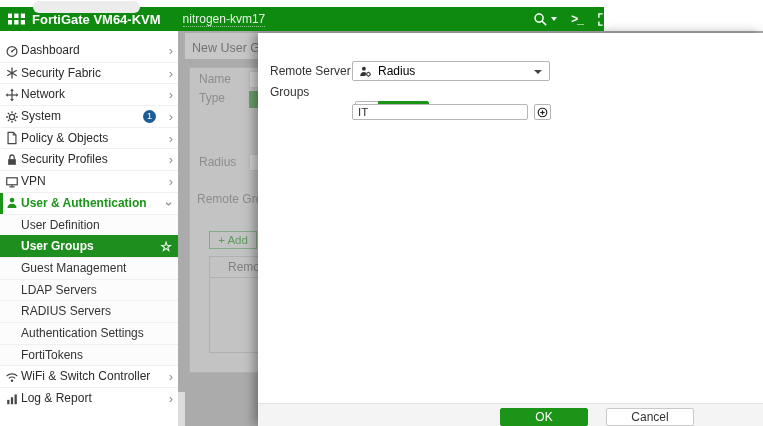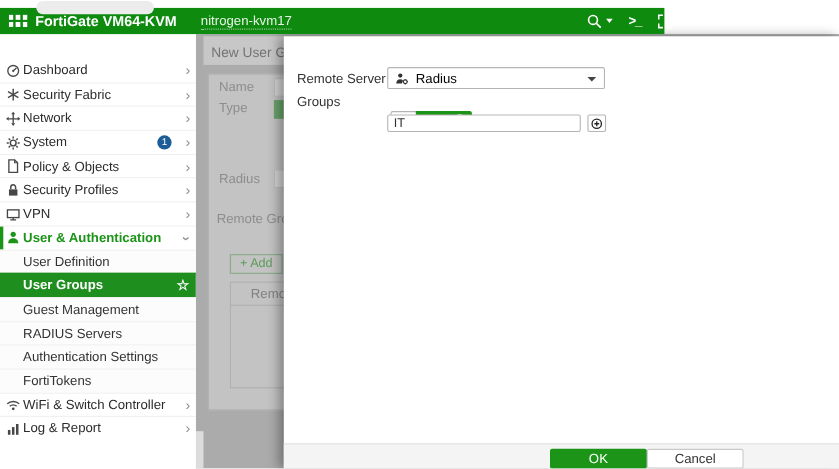--- a/index.html
+++ b/index.html
@@ -17,21 +17,21 @@
   .product { color:#fff; font-size:13px; font-weight:bold; margin-left:7px; white-space:nowrap; }
   .hostname { color:rgba(255,255,255,.9); font-size:12px; margin-left:22px; border-bottom:1px dotted rgba(255,255,255,.55); white-space:nowrap; }
   .header-right { position:absolute; right:0; top:0; height:24px; display:flex; align-items:center; }
   .hicon { color:#fff; display:inline-flex; align-items:center; margin-right:14px; cursor:pointer; }
   .hicon svg { display:block; }
   .caret-mini { width:0; height:0; border-left:3.5px solid transparent; border-right:3.5px solid transparent; border-top:4px solid #fff; margin-left:3px; }
   .term-txt { font-size:12px; font-weight:bold; letter-spacing:-1px; color:#fff; }
   .hicon.fullscreen { margin-right:-8px; }
 
   
-  .sidebar { position:absolute; left:0; top:31px; width:178px; height:395px; background:#fff; z-index:20; padding-top:22px; }
+  .sidebar { position:absolute; left:0; top:31px; width:178px; height:395px; background:#fff; z-index:20; padding-top:9px; }
   .sb-item { position:relative; height:21.7px; line-height:21.7px; font-size:12px; color:#2b2b2b; padding-left:21px; cursor:pointer; border-top:1px solid #f0f0f0; white-space:nowrap; }
   .sb-item:first-child { border-top:none; }
   .sb-item.sub { background:#fcfcfc; color:#333; }
   .sb-ic { position:absolute; left:5px; top:3.5px; width:14px; height:14px; color:#474747; }
   .sb-ic svg { width:14px; height:14px; display:block; }
   .chev { position:absolute; right:5px; top:0; color:#8f8f8f; font-size:13px; }
   .chev.down { right:7px; display:inline-block; transform:rotate(90deg); transform-origin:center; }
   .badge { position:absolute; right:22px; top:4px; width:13px; height:13px; border-radius:50%; background:var(--badge-blue); color:#fff; font-size:9px; line-height:13px; text-align:center; }
   .star { position:absolute; right:6px; top:0; color:#fff; font-size:13px; }
   .sb-item.active { color:var(--accent-green); font-weight:bold; }
@@ -64,21 +64,21 @@
   .sel-caret { position:absolute; right:7px; top:8px; width:0; height:0; border-left:4px solid transparent; border-right:4px solid transparent; border-top:4.5px solid #444; }
   .seg { position:absolute; top:68px; height:16px; font-size:11.5px; line-height:14px; text-align:center; cursor:pointer;padding-left:35px; }
   .seg.any { left:97px; width:23px; background:#fff; border:1px solid #b5b5b5; border-radius:2px 0 0 2px; color:#333; }
   .seg.specify { left:120px; width:51px; background:var(--accent-green); border:1px solid var(--accent-green); border-radius:0 2px 2px 0; color:#fff; }
   .m-input { position:absolute; left:94px; top:71px; width:176px; height:16px; border:1px solid #b5b5b5; border-radius:2px; font-size:11.5px; color:#333; padding-left:5px; font-family:"Liberation Sans", sans-serif; }
   .m-plus { position:absolute; left:276px; top:71px; width:17px; height:16px; border:1px solid #b5b5b5; border-radius:2px; background:#fff; display:flex; align-items:center; justify-content:center; cursor:pointer; }
   .m-plus svg { width:11px; height:11px; display:block; color:#222; }
   .modal-footer { position:absolute; left:0; bottom:0; width:100%; height:23px; background:#f4f4f4; border-top:1px solid #e2e2e2; }
   .btn { position:absolute; top:4px; width:88px; height:18px; font-size:12px; line-height:16px; text-align:center; border-radius:2px; cursor:pointer; font-family:"Liberation Sans", sans-serif; }
   .btn.ok { left:242px; background:var(--accent-green); border:1px solid var(--accent-green); color:#fff; }
-  .btn.cancel { left:330px; background:#fff; border:1px solid #c9c9c9; color:#333; }
+  .btn.cancel { left:348px; background:#fff; border:1px solid #c9c9c9; color:#333; }
 </style>
 </head>
 <body>
 
 <div class="app">
 
   <div class="topstrip">
     <div class="tab-shape"></div>
   </div>
 
@@ -192,20 +192,21 @@
         </span><span>VPN</span><span class="chev">›</span></div>
       <div class="sb-item active"><span class="sb-ic">
           <svg viewBox="0 0 16 16">
             <circle cx="8" cy="4.6" r="2.7" fill="currentColor"></circle>
             <path d="M2.8,13.8 c0-3.4 2.3-5 5.2-5 s5.2,1.6 5.2,5 z" fill="currentColor"></path>
           </svg>
         </span><span>User &amp; Authentication</span><span class="chev down">›</span></div>
       <div class="sb-item sub"><span>User Definition</span></div>
       <div class="sb-item sub selected"><span>User Groups</span><span class="star">☆</span></div>
       <div class="sb-item sub"><span>Guest Management</span></div>
+      <div class="sb-item sub"><span>LDAP Servers</span></div>
       <div class="sb-item sub"><span>RADIUS Servers</span></div>
       <div class="sb-item sub"><span>Authentication Settings</span></div>
       <div class="sb-item sub"><span>FortiTokens</span></div>
       <div class="sb-item"><span class="sb-ic">
           <svg viewBox="0 0 16 16">
             <g fill="none" stroke="currentColor" stroke-width="1.4">
               <path d="M1.8,7 a9,9 0 0 1 12.4,0"></path>
               <path d="M4.4,9.6 a5.3,5.3 0 0 1 7.2,0"></path>
             </g>
             <circle cx="8" cy="12.2" r="1.4" fill="currentColor"></circle>

